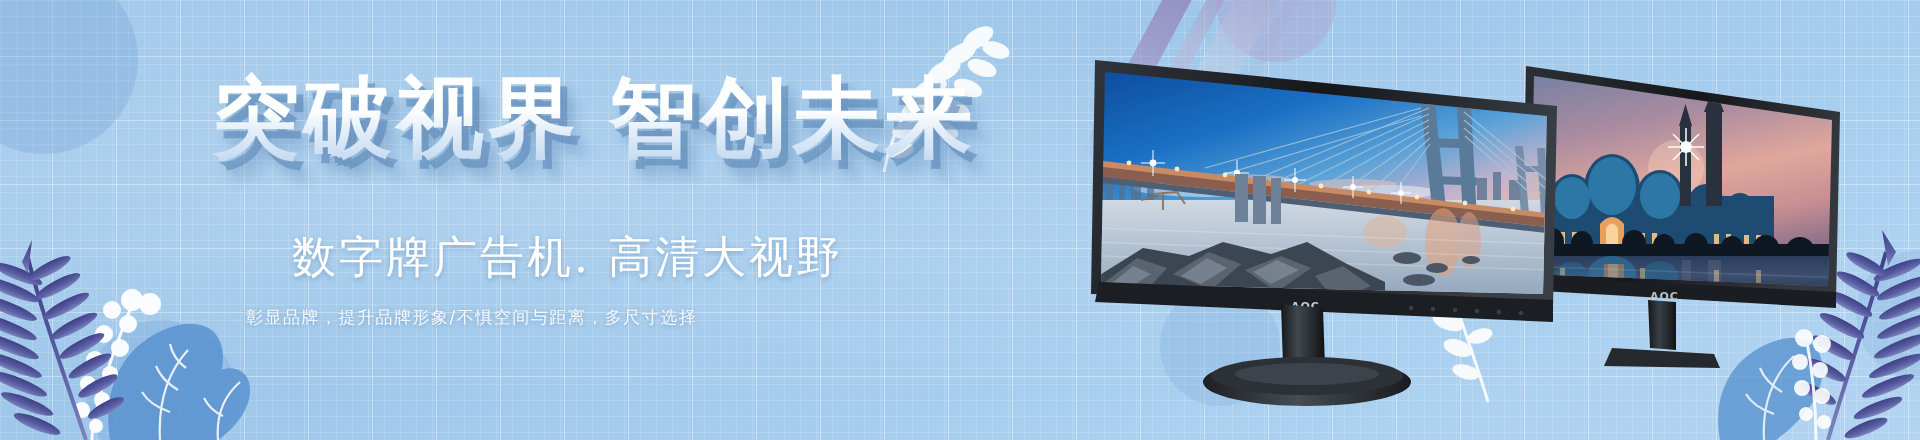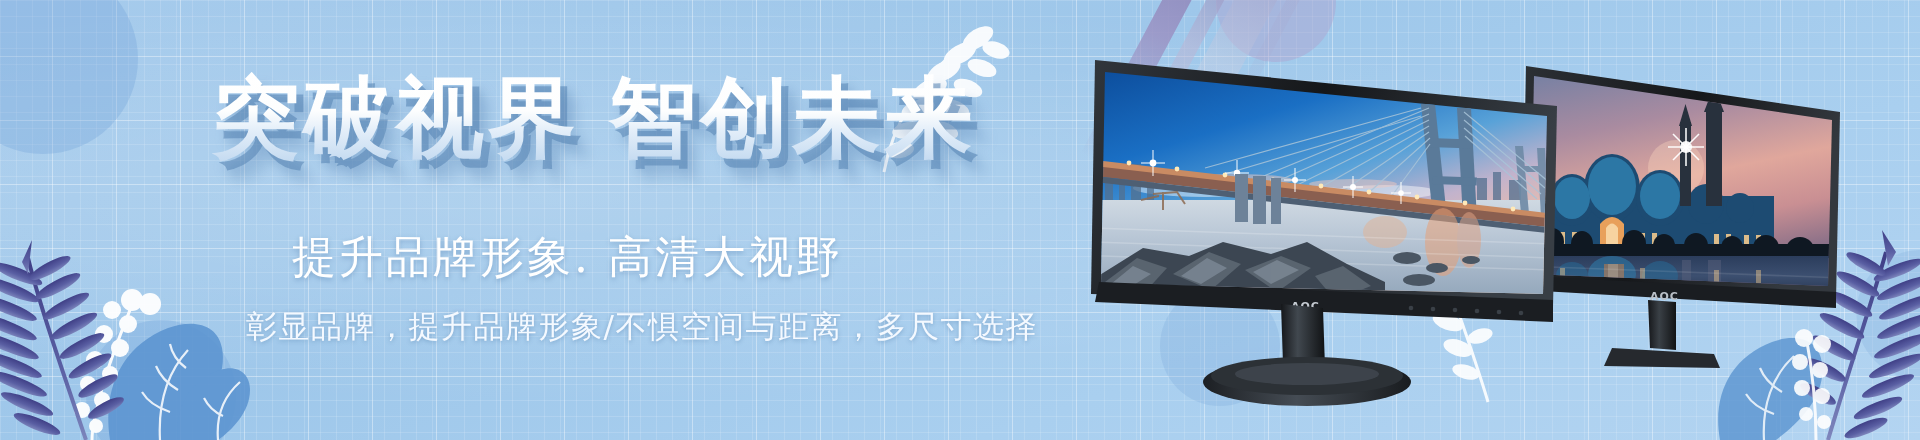--- a/index.html
+++ b/index.html
@@ -73,21 +73,21 @@
     white-space:nowrap;
   }
   #subtitle{
     position:absolute;left:292px;top:228px;
     font-size:44px;letter-spacing:3px;color:#ffffff;white-space:nowrap;
     font-family:"DejaVu Serif","Liberation Serif",serif;
     text-shadow:0 2px 5px rgba(62,108,158,.40);
   }
   #tagline{
     position:absolute;left:246px;top:306px;
-    font-size:31px;letter-spacing:1.5px;color:#f4f9ff;white-space:nowrap;
+    font-size:17px;letter-spacing:1.5px;color:#f4f9ff;white-space:nowrap;
     font-family:"DejaVu Sans","Liberation Sans",sans-serif;
     text-shadow:0 1px 4px rgba(62,108,158,.45);
     text-align:right;
   }
 
   
   .deco{position:absolute;pointer-events:none;}
   #plant-left{left:-18px;top:178px;width:268px;height:262px;}
   #plant-right{left:1690px;top:196px;width:250px;height:244px;}
   #sprig-top{left:836px;top:16px;width:180px;height:170px;}
@@ -597,17 +597,17 @@
 
     <path d="M196 262 L238 266 L240 326 L198 322 Z" fill="url(#standF)"></path>
 
     <ellipse cx="222" cy="340" rx="104" ry="24" fill="url(#baseF)"></ellipse>
     <ellipse cx="222" cy="334" rx="96" ry="19" fill="#2c3136"></ellipse>
     <ellipse cx="222" cy="332" rx="72" ry="11" fill="#454c54" opacity=".7"></ellipse>
   </svg>
 
   <div id="copy">
     <div id="headline">突破视界 智创未来</div>
-    <div id="subtitle">提升品牌形象. 高清大视野</div>
+    <div id="subtitle">数字牌广告机. 高清大视野</div>
     <div id="tagline">彰显品牌，提升品牌形象/不惧空间与距离，多尺寸选择</div>
   </div>
 
 </div>
 
 </body></html>

